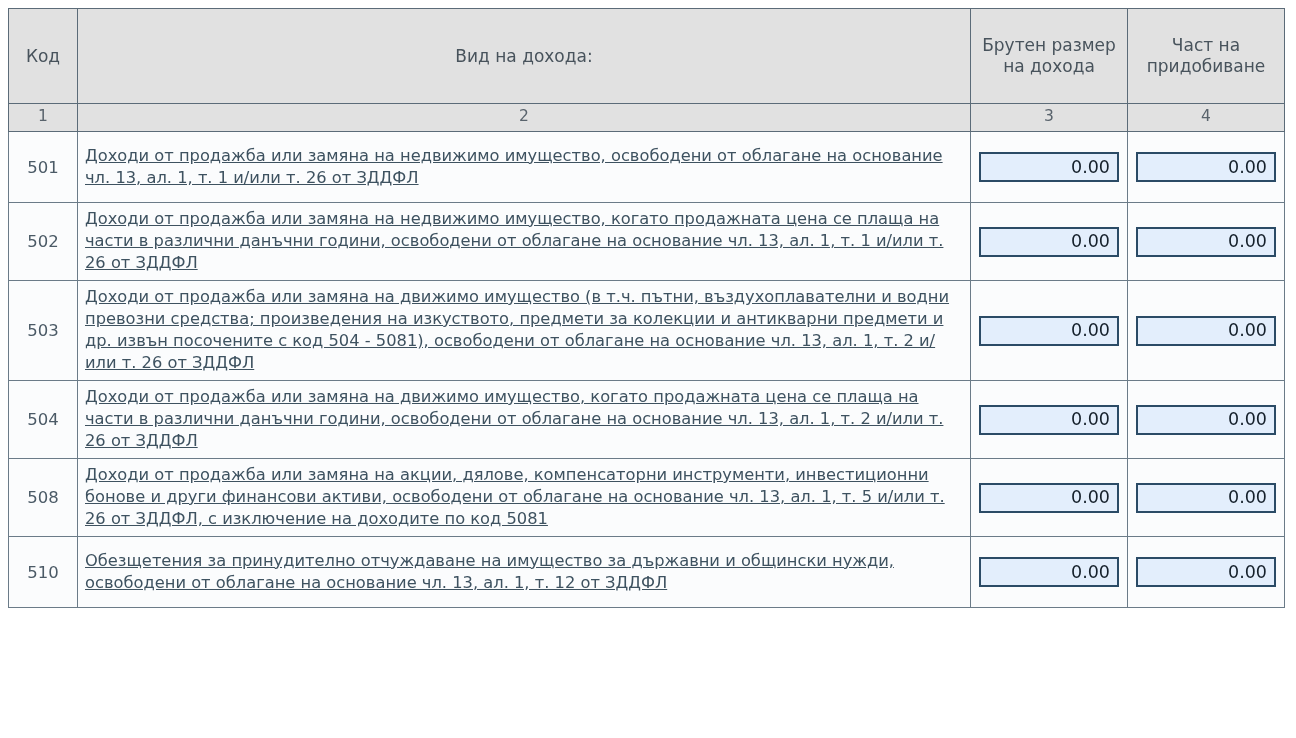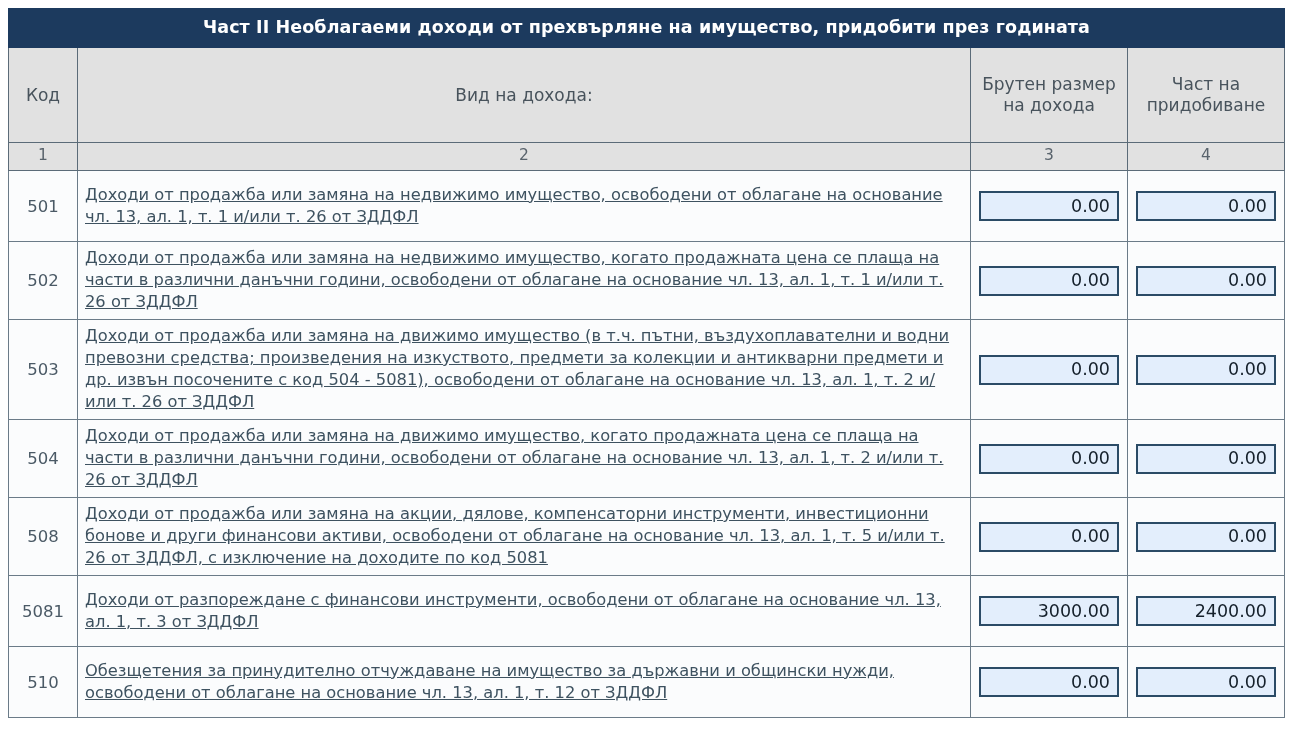--- a/index.html
+++ b/index.html
@@ -133,23 +133,20 @@
 <div class="form-wrap">
   <table class="tax-table">
     <colgroup>
       <col class="c-code">
       <col class="c-desc">
       <col class="c-gross">
       <col class="c-acq">
     </colgroup>
     <thead>
       <tr>
-        <th class="part-title-cell" colspan="4">Част II Необлагаеми доходи от прехвърляне на имущество, придобити през годината</th>
-      </tr>
-      <tr>
         <th class="col-head head-tall">Код</th>
         <th class="col-head desc-head head-tall">Вид на дохода:</th>
         <th class="col-head head-tall">Брутен размер на дохода</th>
         <th class="col-head head-tall">Част на придобиване</th>
       </tr>
       <tr>
         <th class="num-head">1</th>
         <th class="num-head">2</th>
         <th class="num-head">3</th>
         <th class="num-head">4</th>
@@ -200,30 +197,20 @@
         <td class="code-cell">508</td>
         <td class="desc-cell">Доходи от продажба или замяна на акции, дялове, компенсаторни инструменти, инвестиционни бонове и други финансови активи, освободени от облагане на основание чл. 13, ал. 1, т. 5 и/или т. 26 от ЗДДФЛ, с изключение на доходите по код 5081</td>
         <td class="amount-cell">
           <input class="amount-input" type="text" value="0.00" style="">
         </td>
         <td class="amount-cell">
           <input class="amount-input" type="text" value="0.00" style="">
         </td>
       </tr>
       <tr>
-        <td class="code-cell">5081</td>
-        <td class="desc-cell">Доходи от разпореждане с финансови инструменти, освободени от облагане на основание чл. 13, ал. 1, т. 3 от ЗДДФЛ</td>
-        <td class="amount-cell">
-          <input class="amount-input" type="text" value="3000.00" style="">
-        </td>
-        <td class="amount-cell">
-          <input class="amount-input" type="text" value="2400.00" style="">
-        </td>
-      </tr>
-      <tr>
         <td class="code-cell">510</td>
         <td class="desc-cell">Обезщетения за принудително отчуждаване на имущество за държавни и общински нужди, освободени от облагане на основание чл. 13, ал. 1, т. 12 от ЗДДФЛ</td>
         <td class="amount-cell">
           <input class="amount-input" type="text" value="0.00" style="">
         </td>
         <td class="amount-cell">
           <input class="amount-input" type="text" value="0.00" style="">
         </td>
       </tr>
     </tbody>

